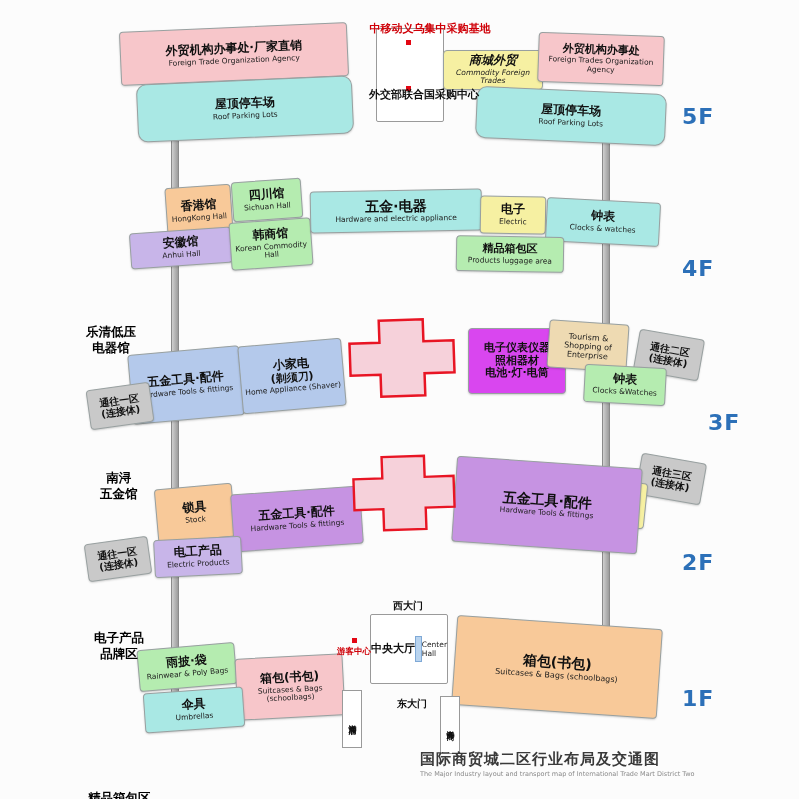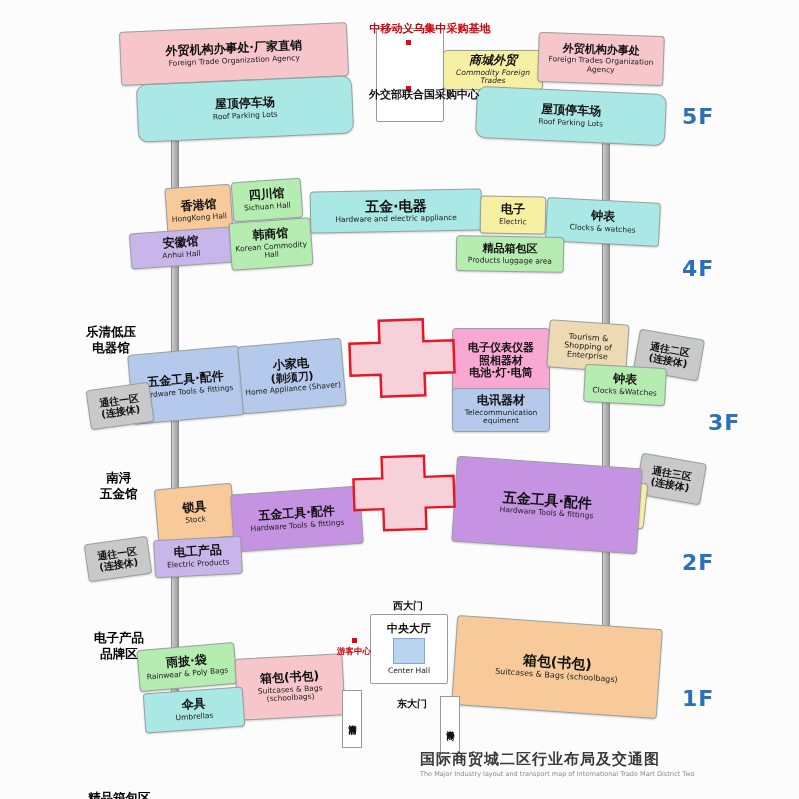--- a/index.html
+++ b/index.html
@@ -41,21 +41,21 @@
   .floor-tag{position:absolute;z-index:4;font-size:22px;font-weight:bold;color:#2c70b8;letter-spacing:1px;}
 
   
   .conn .zh{font-size:10px;}
 
   
   .vert{writing-mode:vertical-rl;text-orientation:upright;}
 
   
   .hall{position:absolute;background:#fff;border:1px solid #9a9a9a;z-index:2;
-        display:flex;flex-direction:column;align-items:center;justify-content:center;border-radius:2px;}
+        display:flex;flex-direction:row;align-items:center;justify-content:center;border-radius:2px;}
   .hall-core{width:30px;height:24px;background:#b9d4ef;border:1px solid #7fa9d6;margin:2px 0;}
   .tab{position:absolute;background:#fff;border:1px solid #9a9a9a;z-index:2;
        display:flex;align-items:center;justify-content:center;}
   .tab .zh{font-size:8px;font-weight:bold;}
 
   
   .map-title{position:absolute;z-index:4;text-align:left;}
   .t-zh{font-size:15px;font-weight:bold;color:#3a3a3a;letter-spacing:1px;}
   .t-en{font-size:6.5px;color:#8a8a8a;margin-top:1px;}
 </style>
@@ -148,39 +148,35 @@
     <div>电器馆</div>
   </div>
 
   <div class="floor-tag" style="left:682px;top:256px">4F</div>
 
   <div class="blk conn" style="left: 636px; top: 334px; width: 66px; height: 42px; transform: rotate(10deg); background-color: rgb(201, 201, 201);">
     <div class="zh">通往二区</div>
     <div class="zh">(连接体)</div>
   </div>
 
-  <div class="blk" style="left: 452px; top: 328px; width: 98px; height: 66px; background-color: #f9a8d4;">
+  <div class="blk" style="left: 468px; top: 328px; width: 98px; height: 66px; background-color: #d946ef;">
     <div class="zh sm">电子仪表仪器</div>
     <div class="zh sm">照相器材</div>
     <div class="zh sm">电池·灯·电筒</div>
   </div>
 
   <div class="blk" style="left: 548px; top: 322px; width: 80px; height: 48px; transform: rotate(4deg); background-color: rgb(238, 218, 178);">
     <div class="en" style="font-size:8px;white-space:normal">Tourism &amp; Shopping of Enterprise</div>
   </div>
 
   <div class="blk" style="left: 584px; top: 366px; width: 82px; height: 38px; transform: rotate(3deg); background-color: rgb(181, 236, 176);">
     <div class="zh">钟表</div>
     <div class="en">Clocks &amp;Watches</div>
   </div>
 
-  <div class="blk" style="left: 452px; top: 388px; width: 98px; height: 44px; background-color: rgb(180, 201, 235);">
-    <div class="zh">电讯器材</div>
-    <div class="en" style="white-space:normal">Telecommunication equiment</div>
-  </div>
 
   <div class="blk" style="left: 130px; top: 350px; width: 112px; height: 70px; transform: rotate(-5deg); background-color: rgb(180, 201, 235);">
     <div class="zh">五金工具·配件</div>
     <div class="en">Hardware Tools &amp; fittings</div>
   </div>
 
   <div class="blk" style="left: 240px; top: 342px; width: 104px; height: 68px; transform: rotate(-5deg); background-color: rgb(180, 201, 235);">
     <div class="zh">小家电</div>
     <div class="zh sm">(剃须刀)</div>
     <div class="en">Home Appliance (Shaver)</div>

